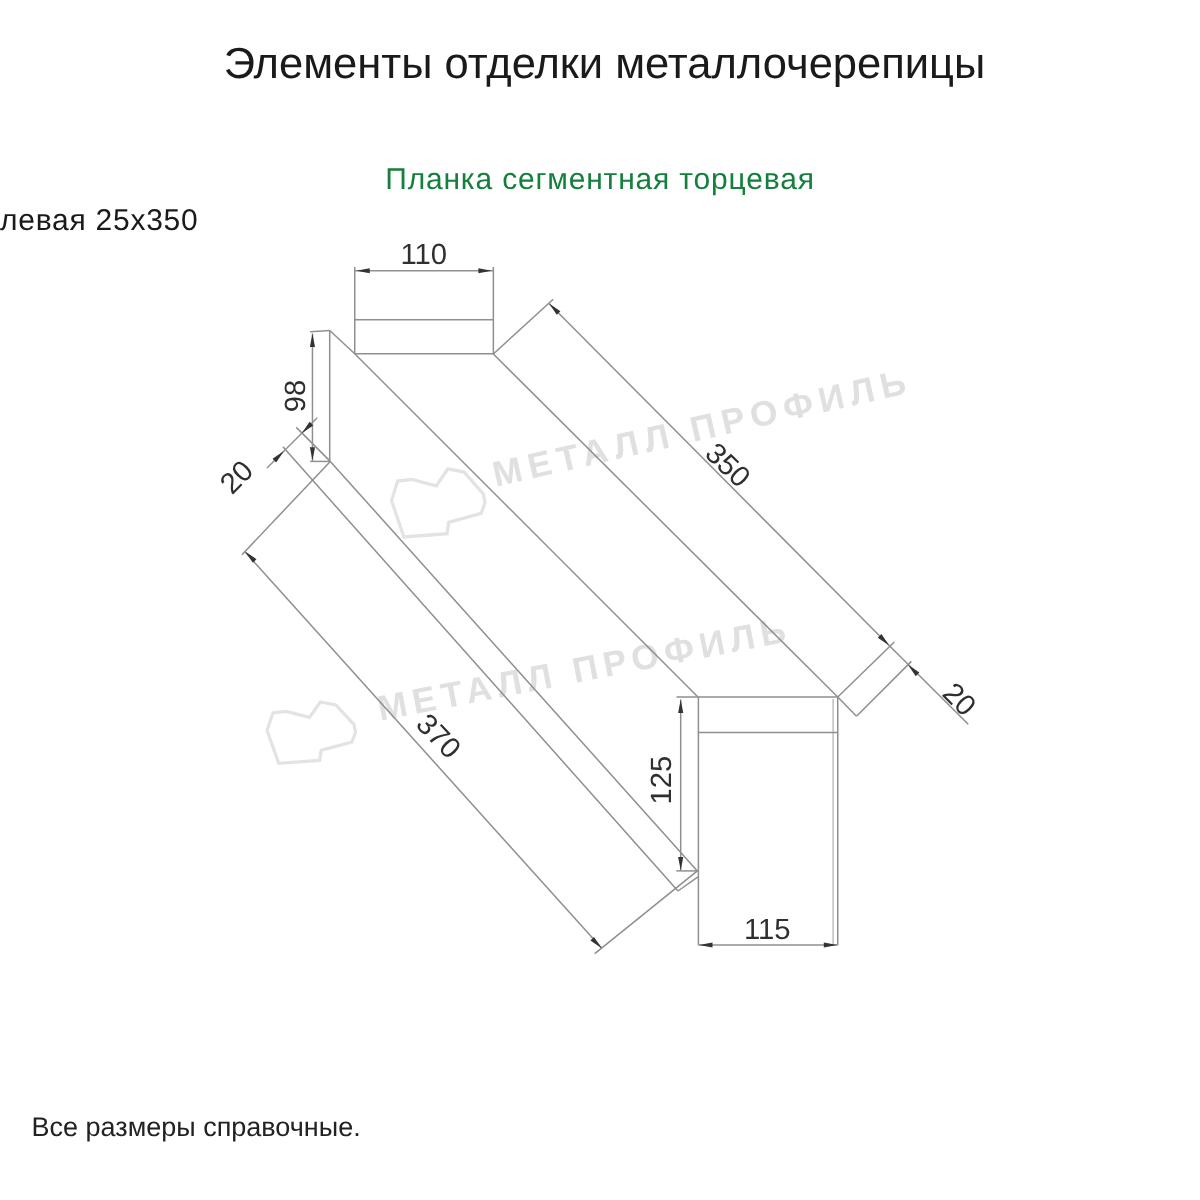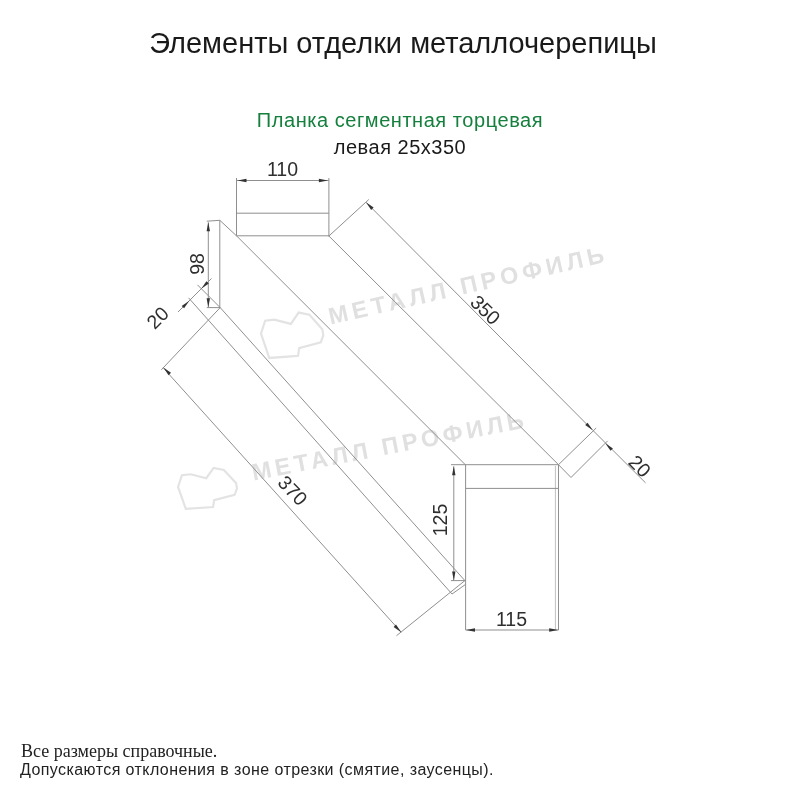--- a/index.html
+++ b/index.html
@@ -2,23 +2,23 @@
 <html><head>
 <meta charset="utf-8">
 <style>
   html,body{margin:0;padding:0;background:#fff;}
   #page{position:relative;width:800px;height:800px;background:#fff;overflow:hidden;
         font-family:"Liberation Sans",sans-serif;transform:translateZ(0);will-change:transform;}
   .title{position:absolute;left:3px;top:27px;width:800px;text-align:center;
          font-size:29px;color:#1a1a1a;}
   .sub1{position:absolute;left:0;top:109px;width:800px;text-align:center;
          font-size:20px;letter-spacing:0.55px;color:#15803d;}
-  .sub2{position:absolute;left:0;top:136px;width:800px;text-align:center;
+  .sub2{position:absolute;left:0;top:136px;width:800px;
          font-size:20px;letter-spacing:0.5px;color:#1a1a1a;}
-  .foot1{position:absolute;left:21px;top:741px;font-size:18px;color:#222;font-family:Liberation Serif, serif;}
+  .foot1{position:absolute;left:21px;top:741px;font-size:18px;color:#222;}
   .foot2{position:absolute;left:20px;top:761px;font-size:16px;letter-spacing:0.42px;color:#222;}
   svg{position:absolute;left:0;top:0;}
 </style>
 </head>
 <body>
 <div id="page">
 
   <div class="title">Элементы отделки металлочерепицы</div>
 
   <div class="sub1">Планка сегментная торцевая</div>
@@ -160,14 +160,13 @@
 
         <text x="511.5" y="626.3">115</text>
 
         <text x="635" y="470.9" transform="rotate(45,635,470.9)">20</text>
       </g>
     </g>
   </svg>
 
   <div class="foot1">Все размеры справочные.</div>
 
-  <div class="foot2">Допускаются отклонения в зоне отрезки (смятие, заусенцы).</div>
 </div>
 
 </body></html>

